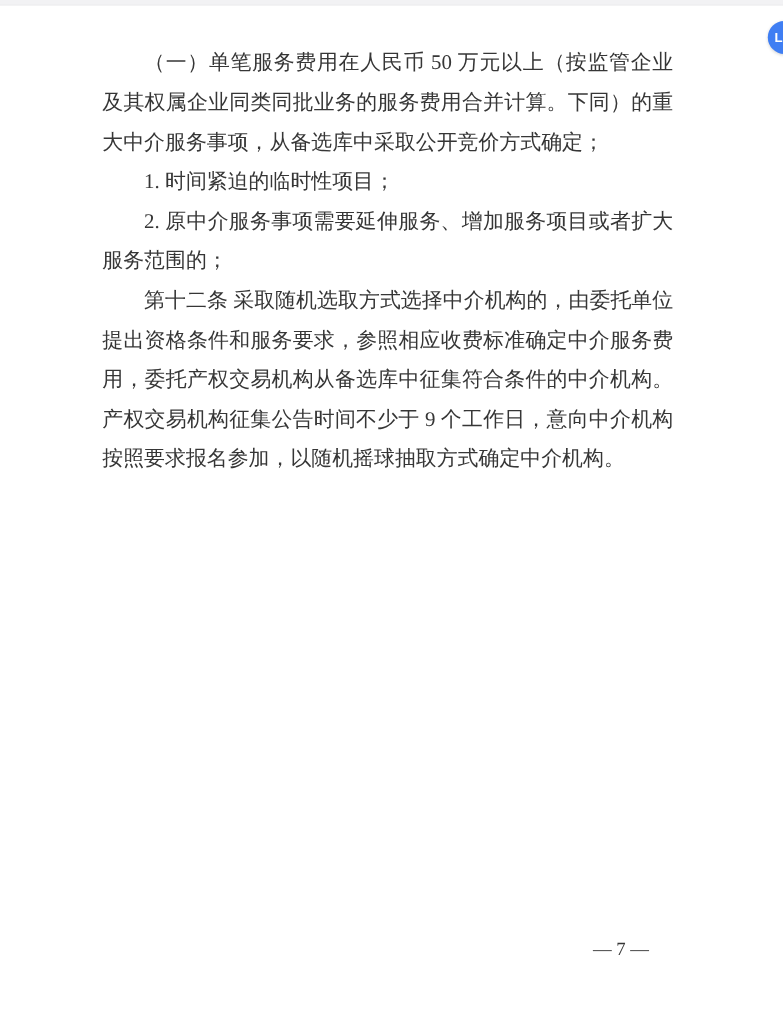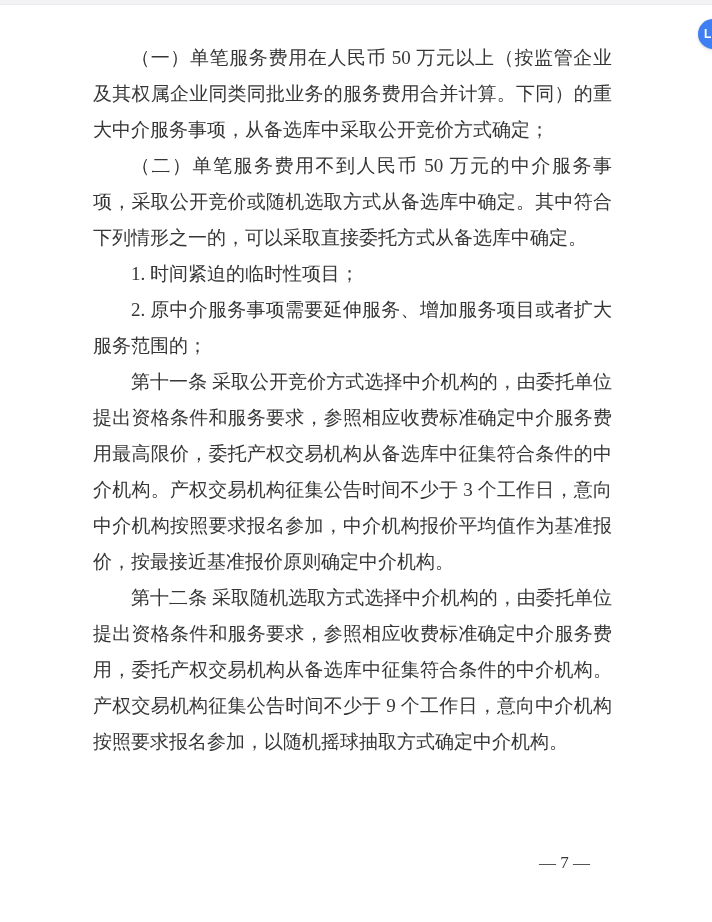--- a/index.html
+++ b/index.html
@@ -79,22 +79,20 @@
 <div class="page">
 
   <div class="top-strip"></div>
 
   <button class="floating-btn">
     <span class="floating-glyph">L</span>
   </button>
 
   <div class="content">
     <p class="para">（一）单笔服务费用在人民币 50 万元以上（按监管企业及其权属企业同类同批业务的服务费用合并计算。下同）的重大中介服务事项，从备选库中采取公开竞价方式确定；</p>
-    <p class="para">（二）单笔服务费用不到人民币 50 万元的中介服务事项，采取公开竞价或随机选取方式从备选库中确定。其中符合下列情形之一的，可以采取直接委托方式从备选库中确定。</p>
     <p class="para">1. 时间紧迫的临时性项目；</p>
     <p class="para">2. 原中介服务事项需要延伸服务、增加服务项目或者扩大服务范围的；</p>
-    <p class="para">第十一条 采取公开竞价方式选择中介机构的，由委托单位提出资格条件和服务要求，参照相应收费标准确定中介服务费用最高限价，委托产权交易机构从备选库中征集符合条件的中介机构。产权交易机构征集公告时间不少于 3 个工作日，意向中介机构按照要求报名参加，中介机构报价平均值作为基准报价，按最接近基准报价原则确定中介机构。</p>
     <p class="para">第十二条 采取随机选取方式选择中介机构的，由委托单位提出资格条件和服务要求，参照相应收费标准确定中介服务费用，委托产权交易机构从备选库中征集符合条件的中介机构。产权交易机构征集公告时间不少于 9 个工作日，意向中介机构按照要求报名参加，以随机摇球抽取方式确定中介机构。</p>
   </div>
 
   <div class="page-number">— 7 —</div>
 
 </div>
 
 </body></html>

